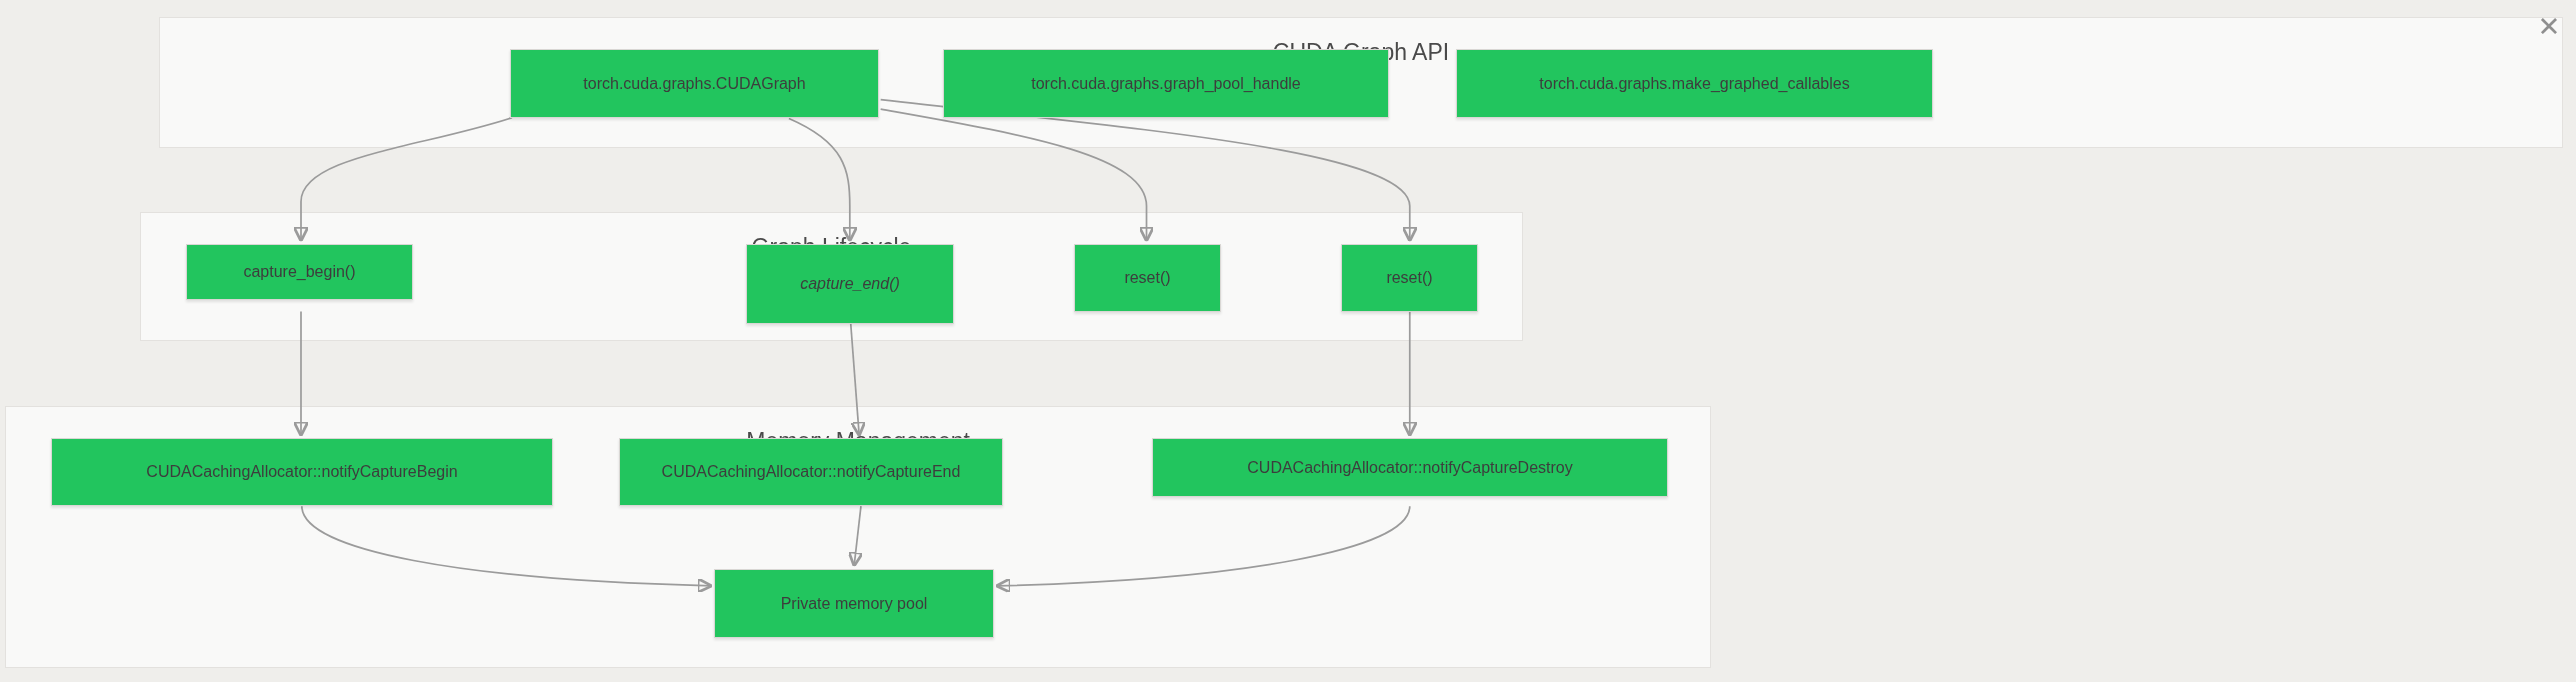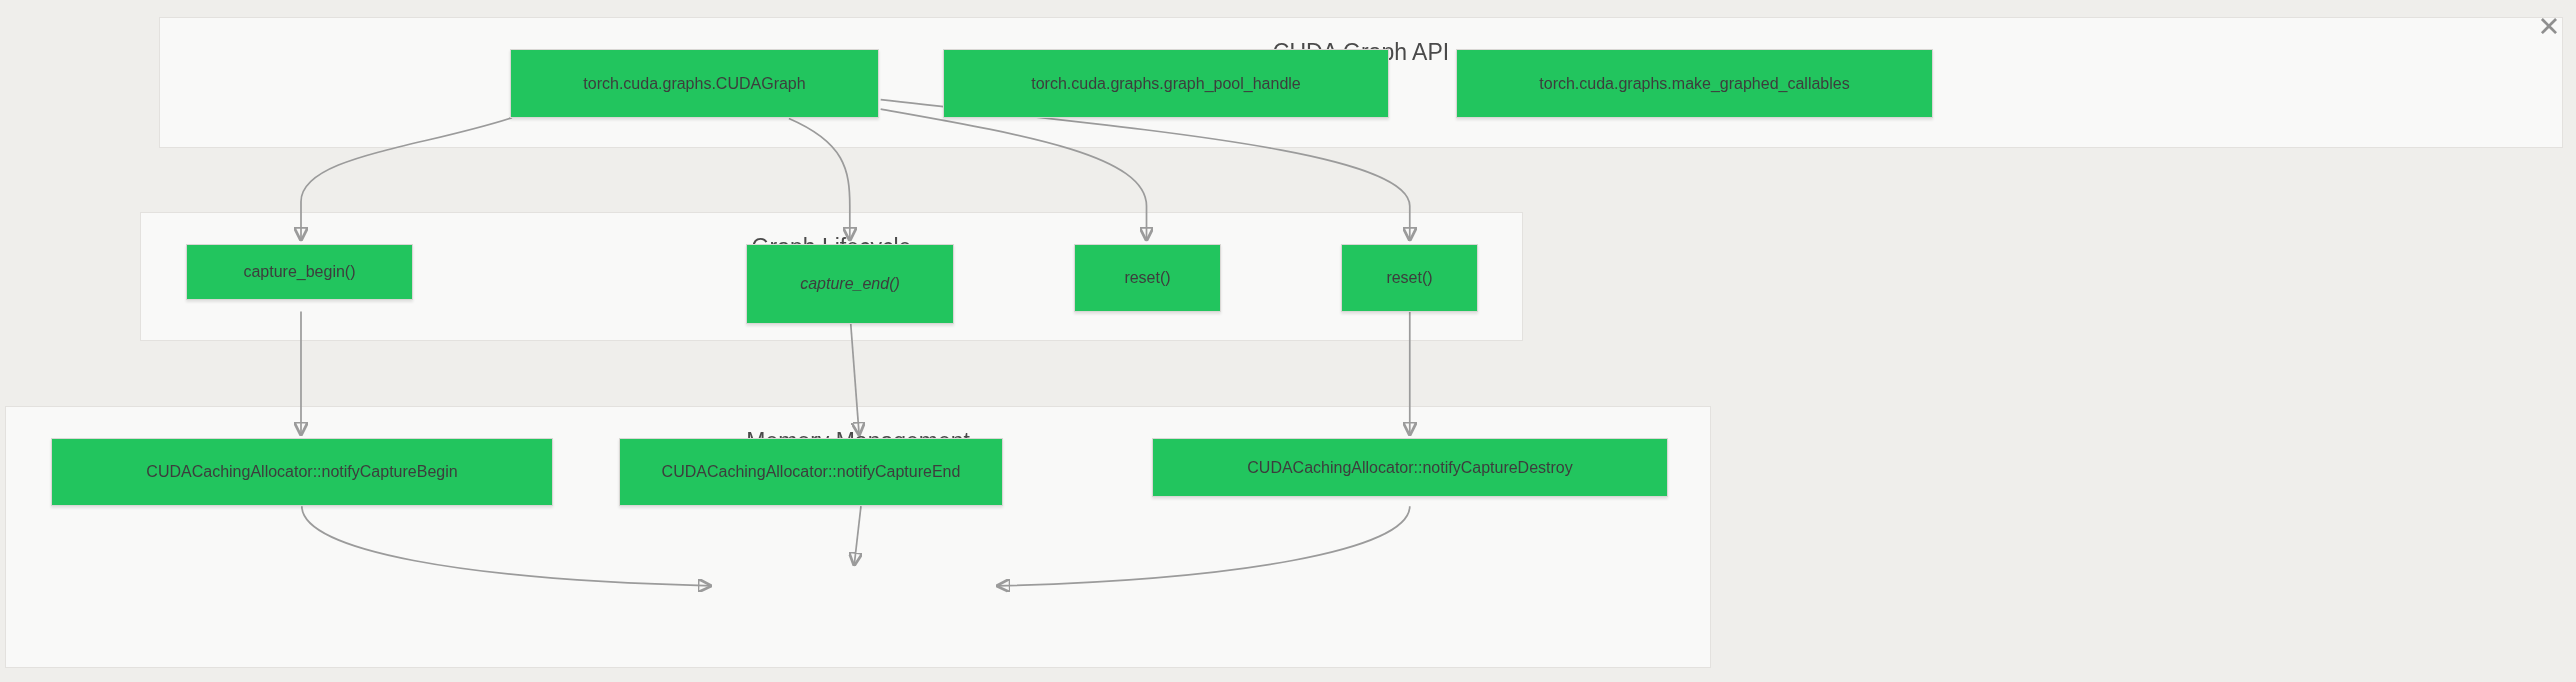--- a/index.html
+++ b/index.html
@@ -85,17 +85,18 @@
   <div class="node" style="left:1456px;top:49px;width:477px;height:69px;">torch.cuda.graphs.make_graphed_callables</div>
 
   <div class="node" style="left:186px;top:244px;width:227px;height:56px;">capture_begin()</div>
   <div class="node" style="left:746px;top:244px;width:208px;height:80px;font-style:italic;">capture_end()</div>
   <div class="node" style="left:1074px;top:244px;width:147px;height:68px;">reset()</div>
   <div class="node" style="left:1341px;top:244px;width:137px;height:68px;">reset()</div>
 
   <div class="node" style="left:51px;top:438px;width:502px;height:68px;">CUDACachingAllocator::notifyCaptureBegin</div>
   <div class="node" style="left:619px;top:438px;width:384px;height:68px;">CUDACachingAllocator::notifyCaptureEnd</div>
   <div class="node" style="left:1152px;top:438px;width:516px;height:59px;">CUDACachingAllocator::notifyCaptureDestroy</div>
+  <div class="node" style="left:714px;top:569px;width:280px;height:69px;">Private memory pool</div>
 
   <button class="close-btn">✕</button>
 
 </div>
 
 
 </body></html>

